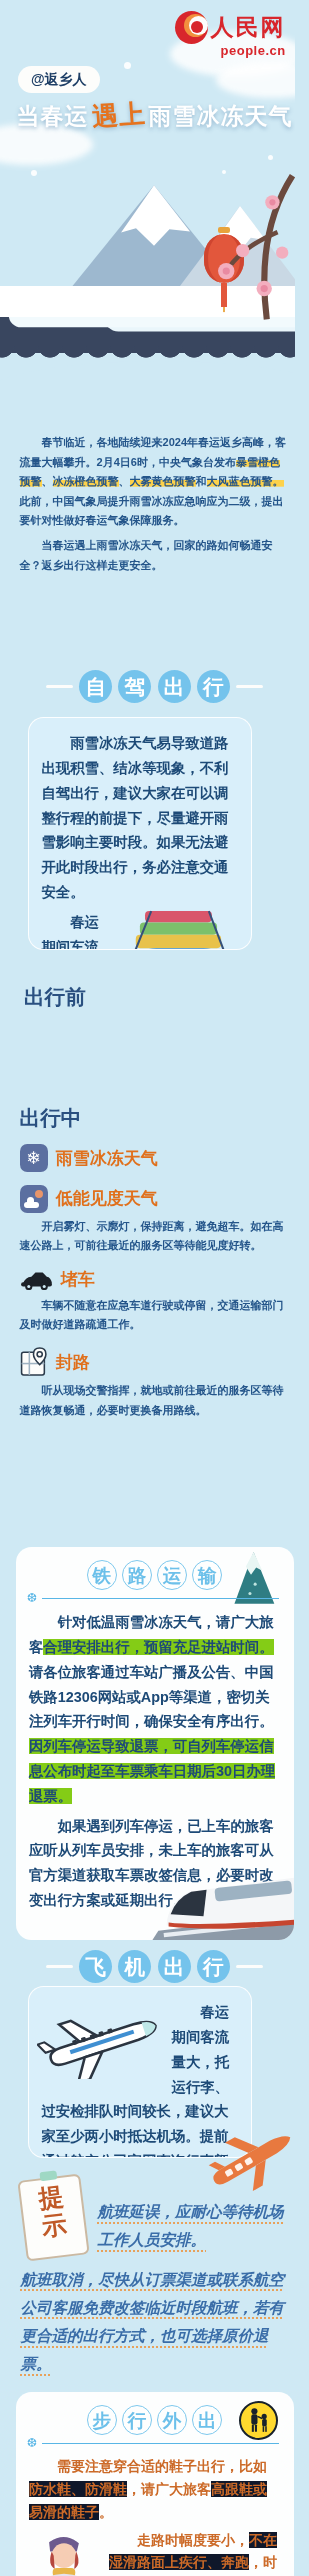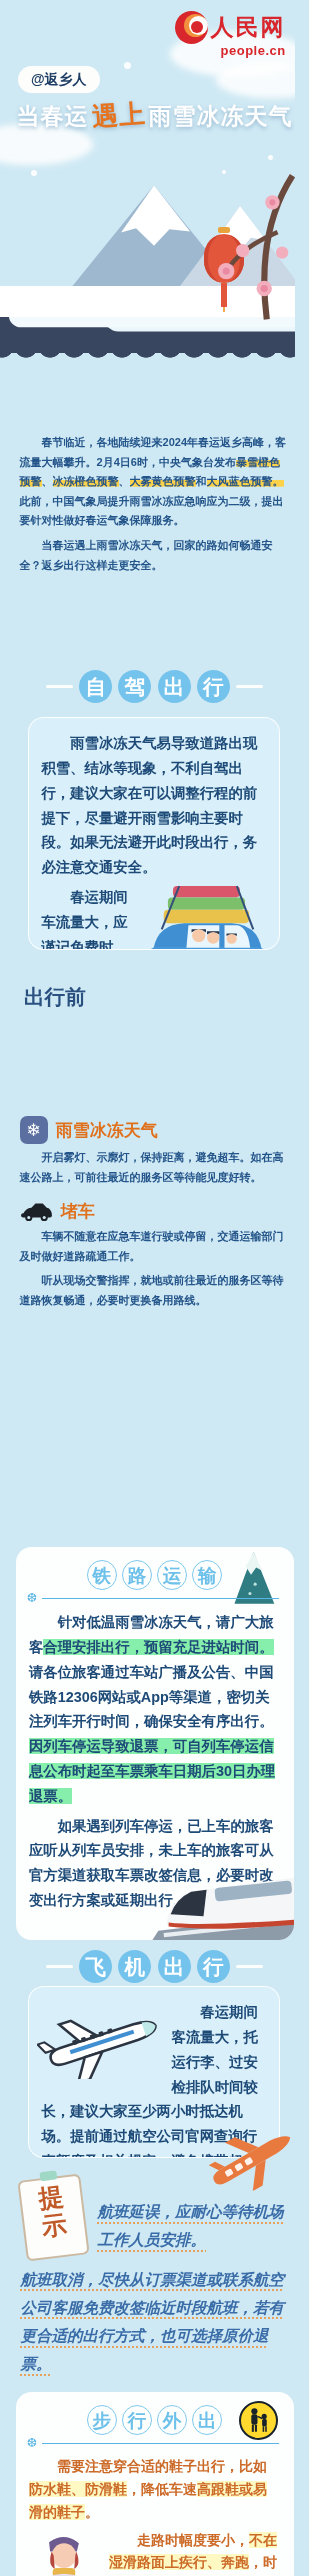--- a/index.html
+++ b/index.html
@@ -39,32 +39,32 @@
   .title{position:absolute;left:0;top:98px;width:309px;text-align:center;color:#fff;
       font-size:23px;font-weight:900;letter-spacing:1px;text-shadow:0 1.5px 4.1px rgba(40,90,140,.35);}
   .title .mid{color:#e5731f;font-size:26px;display:inline-block;transform:rotate(-4deg);margin:0 3.1px;
       font-family:"Liberation Serif",serif;}
   .subtitle{position:absolute;left:0;top:138px;width:309px;text-align:center;color:#fff;
       font-size:17.5px;font-weight:900;letter-spacing:1px;text-shadow:0 1.5px 4.1px rgba(40,90,140,.35);}
   
   .para{color:#24558a;font-size:11px;line-height:1.78;font-weight:700;text-indent:2em;margin:0 0 5.2px 0;}
   .hl-yellow{background:linear-gradient(#fdd24b,#fdd24b) no-repeat 0 88%/100% 6.7px;
       -webkit-box-decoration-break:clone;box-decoration-break:clone;}
-  .hl-amber{background:#86efac;-webkit-box-decoration-break:clone;box-decoration-break:clone;}
-  .hl-grey{background:#fef9c3;-webkit-box-decoration-break:clone;box-decoration-break:clone;}
+  .hl-amber{background:#84cc16;-webkit-box-decoration-break:clone;box-decoration-break:clone;}
+  .hl-grey{background:#0f172a;-webkit-box-decoration-break:clone;box-decoration-break:clone;}
   .intro{position:absolute;left:19.6px;top:433px;width:270px;}
   
   .sec-hdr{position:absolute;left:0;width:309px;display:flex;justify-content:center;align-items:center;gap:6.2px;}
   .dash{width:27px;height:2.6px;background:#fdfdfb;border-radius:1.5px;}
   .circle{width:33px;height:33px;border-radius:50%;background:#74c3ec;color:#fff;font-size:20.6px;
       font-weight:900;display:flex;align-items:center;justify-content:center;}
   .circle.outline{background:transparent;border:1.5px solid #7ec8ed;color:#6cc0ea;width:30px;height:30px;font-size:18.5px;}
   
   .card{position:absolute;border-radius:15.5px;overflow:hidden;}
-  .card.tint{left:28px;width:252px;background:#d9effa;border:1.5px solid rgba(255,255,255,.9);padding:13.4px 12.4px;}
+  .card.tint{left:28px;width:224px;background:#d9effa;border:1.5px solid rgba(255,255,255,.9);padding:13.4px 12.4px;}
   .card.white{left:15.5px;width:278px;background:#fdfefe;padding:13.4px 13.4px;}
   .card .para{font-size:14.4px;line-height:1.72;color:#1d4a77;}
   .card-hr{position:relative;height:1.5px;background:#58b6e6;margin:7.2px 1px 11.3px 13.4px;}
   .card-hr .flake{position:absolute;left:-15.5px;top:-7.2px;color:#58b6e6;font-size:12.4px;}
   .chdr{display:flex;align-items:center;justify-content:center;gap:5.2px;position:relative;}
   
   .block-before{position:absolute;left:24px;top:983px;width:270px;}
   .h-stage{color:#2a5080;font-size:20.6px;font-weight:900;margin:0 0 7.2px 0;}
   .block-during{position:absolute;left:19.6px;top:1104px;width:270px;}
   .sub-head{display:flex;align-items:center;gap:8.2px;margin:12.4px 0 4.1px 0;}
@@ -195,41 +195,59 @@
         <circle cx="224" cy="148" r="8" fill="#fff"></circle>
     </svg>
     <p class="para">春运期间车流量大，应谨记免费时段，最大限度享受优惠政策；关注天气情况，注意行车安全；合理选择车道，有序通行收费站。</p>
   </div>
 
   <div class="block-before">
     <h2 class="h-stage">出行前</h2>
   </div>
 
   <div class="block-during">
+    <h2 class="h-stage">出行中</h2>
 
     <div class="sub-head">
       <span class="app-icon">❄</span>
       <span class="sub-title">雨雪冰冻天气</span>
     </div>
 
+    <div class="sub-head">
+      <span class="app-icon">
+          <span class="sun"></span>
+          <span class="cloudglyph"></span>
+        </span>
+      <span class="sub-title">低能见度天气</span>
+    </div>
     <p class="para">开启雾灯、示廓灯，保持距离，避免超车。如在高速公路上，可前往最近的服务区等待能见度好转。</p>
 
     <div class="sub-head">
       <svg width="33" height="20.6" viewBox="0 0 64 40">
         <path d="M6 26 q4 -12 16 -13 l8 -8 14 0 8 8 q8 1 10 13 z" fill="#1c2128"></path>
         <rect x="2" y="24" width="60" height="8" rx="4" fill="#1c2128"></rect>
         <circle cx="17" cy="32" r="7" fill="#1c2128"></circle>
           <circle cx="17" cy="32" r="3" fill="#cfe9f4"></circle>
         <circle cx="47" cy="32" r="7" fill="#1c2128"></circle>
           <circle cx="47" cy="32" r="3" fill="#cfe9f4"></circle>
       </svg>
       <span class="sub-title">堵车</span>
     </div>
     <p class="para">车辆不随意在应急车道行驶或停留，交通运输部门及时做好道路疏通工作。</p>
 
+    <div class="sub-head">
+      <svg width="28" height="30" viewBox="0 0 54 58">
+        <rect x="3" y="10" width="44" height="44" rx="4" fill="#fdfdfb" stroke="#2b3a4a" stroke-width="3"></rect>
+        <line x1="18" y1="10" x2="18" y2="54" stroke="#9fb3c2" stroke-width="3"></line>
+        <line x1="3" y1="32" x2="47" y2="32" stroke="#9fb3c2" stroke-width="3"></line>
+        <path d="M38 2 q12 0 12 12 q0 9 -12 20 q-12 -11 -12 -20 q0 -12 12 -12z" fill="#fdfdfb" stroke="#2b3a4a" stroke-width="3"></path>
+        <circle cx="38" cy="14" r="5" fill="none" stroke="#2b3a4a" stroke-width="3"></circle>
+      </svg>
+      <span class="sub-title">封路</span>
+    </div>
     <p class="para">听从现场交警指挥，就地或前往最近的服务区等待道路恢复畅通，必要时更换备用路线。</p>
   </div>
 
   <div class="card white" style="top:1547px;height:393px;">
     <div class="chdr">
       <span class="circle outline">铁</span>
       <span class="circle outline">路</span>
       <span class="circle outline">运</span>
       <span class="circle outline">输</span>
       <svg class="iceberg" width="52" height="57" viewBox="0 0 100 110">
@@ -324,21 +342,21 @@
           <rect x="41" y="31" width="9" height="14" rx="3" fill="#18222b"></rect>
           <rect x="42" y="45" width="3" height="11" fill="#18222b"></rect>
             <rect x="47" y="45" width="3" height="11" fill="#18222b"></rect>
           <line x1="32" y1="26" x2="41" y2="30" stroke="#18222b" stroke-width="3"></line>
         </svg>
       </span>
     </div>
     <div class="card-hr">
         <span class="flake">❆</span>
       </div>
-    <p class="para"><span>需要注意穿合适的鞋子出行，比如</span><span class="hl-grey">防水鞋、防滑鞋</span><span>，降低车速</span><span class="hl-grey">高跟鞋或易滑的鞋子</span><span>。</span></p>
+    <p class="para"><span>需要注意穿合适的鞋子出行，比如</span><span class="hl-grey">防水鞋、防滑鞋</span><span>，请广大旅客</span><span class="hl-grey">高跟鞋或易滑的鞋子</span><span>。</span></p>
     <svg class="girl" viewBox="0 0 150 255">
       <path d="M45 20 q30 -22 58 2 l-4 16 -52 0z" fill="#6d5a8e"></path>
       <circle cx="74" cy="46" r="24" fill="#f6cdb4"></circle>
       <path d="M50 38 q-8 26 6 34 l-2 -26z" fill="#b5483f"></path>
       <path d="M98 38 q10 26 -4 34 l2 -26z" fill="#b5483f"></path>
       <rect x="52" y="70" width="44" height="18" rx="8" fill="#e8b64a"></rect>
       <path d="M40 88 q34 -14 68 0 l10 90 q-44 12 -88 0z" fill="#e6e2f0"></path>
       <line x1="60" y1="96" x2="60" y2="170" stroke="#c9c3dd" stroke-width="3"></line>
       <line x1="88" y1="96" x2="88" y2="170" stroke="#c9c3dd" stroke-width="3"></line>
       <rect x="46" y="176" width="22" height="56" rx="8" fill="#2e7d96"></rect>

